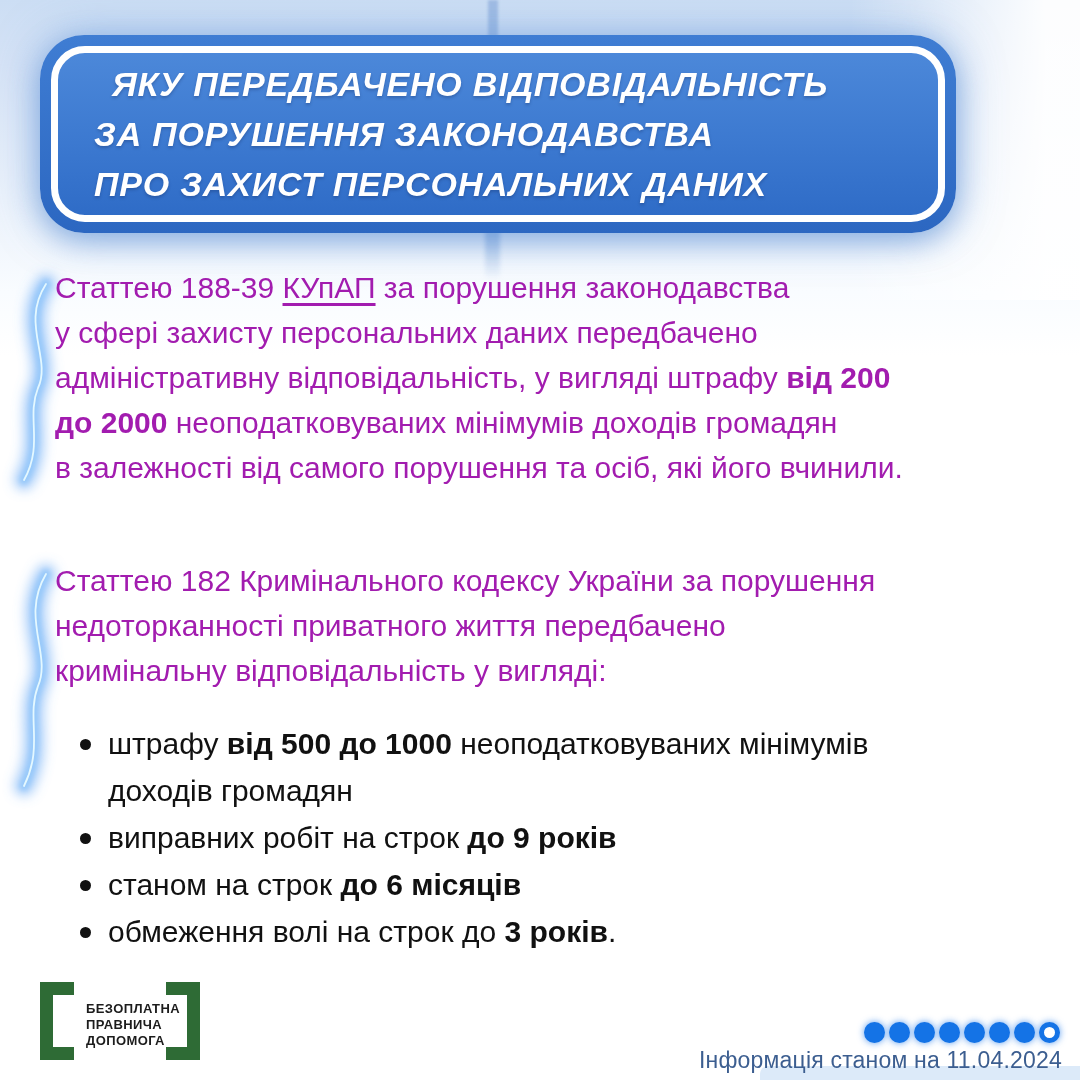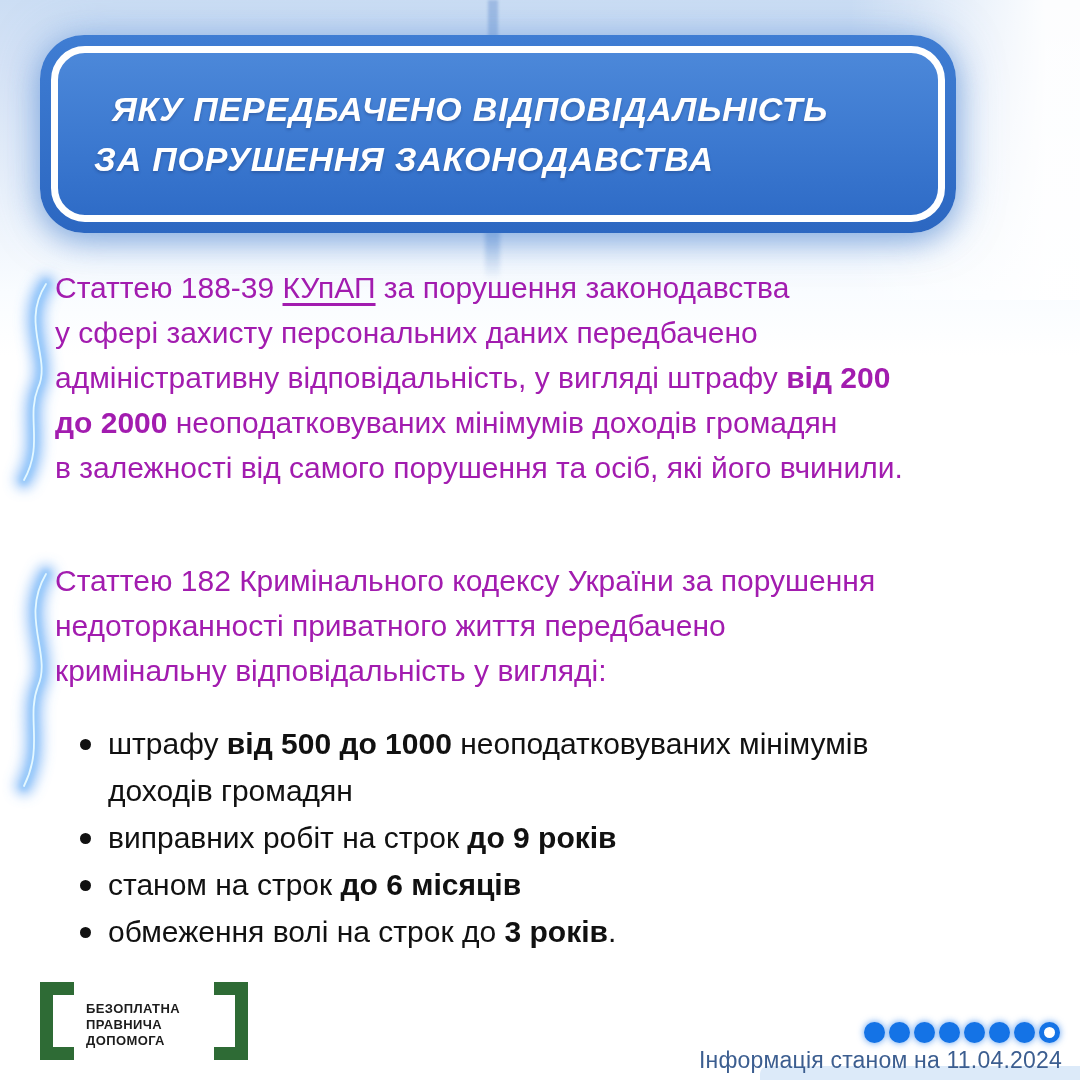--- a/index.html
+++ b/index.html
@@ -62,21 +62,21 @@
     list-style:none; font-size:30px; line-height:47px; color:#111111;margin-top:20px;
   }
   ul.bullets li { display:flex; align-items:flex-start; }
   .dot {
     flex:none; width:11px; height:11px; border-radius:50%;
     background:#111111; margin:19px 17px 0 0;
   }
   
   .decor { position:absolute; overflow:visible; }
   
-  .logo { position:absolute; left:40px; top:982px; width:208px; height:78px; }
+  .logo { position:absolute; left:40px; top:982px; width:160px; height:78px; }
   .bracket { position:absolute; top:0; width:34px; height:78px; border:13px solid #2e6b35; }
   .bracket.left  { left:0;  border-right:none; }
   .bracket.right { right:0; border-left:none; }
   .logo-text { position:absolute; left:46px; top:19px; }
   .logo-line {
     font-size:13px; font-weight:bold; color:#1c1c1c;
     line-height:16px; letter-spacing:.4px;
   }
   
   .dots { position:absolute; top:1022px; right:20px; display:flex; gap:4px; }
@@ -99,20 +99,21 @@
 
 <div class="bg"></div>
 <div class="bg-corner"></div>
 <div class="vline-top"></div>
 <div class="vline-bottom"></div>
 
 <div class="header-box">
   <div class="header-inner">
       <div class="title-line">ЯКУ ПЕРЕДБАЧЕНО ВІДПОВІДАЛЬНІСТЬ</div>
       <div class="title-line">ЗА ПОРУШЕННЯ ЗАКОНОДАВСТВА</div>
+      <div class="title-line">ПРО ЗАХИСТ ПЕРСОНАЛЬНИХ ДАНИХ</div>
     </div>
 </div>
 
 <svg class="decor" style="left:6px; top:276px;" width="56" height="212" viewBox="0 0 56 212">
   <defs>
     <filter id="g1" x="-100%" y="-100%" width="300%" height="300%">
         <feGaussianBlur stdDeviation="6"></feGaussianBlur>
       </filter>
     <filter id="g2" x="-100%" y="-100%" width="300%" height="300%">
         <feGaussianBlur stdDeviation="2.5"></feGaussianBlur>

